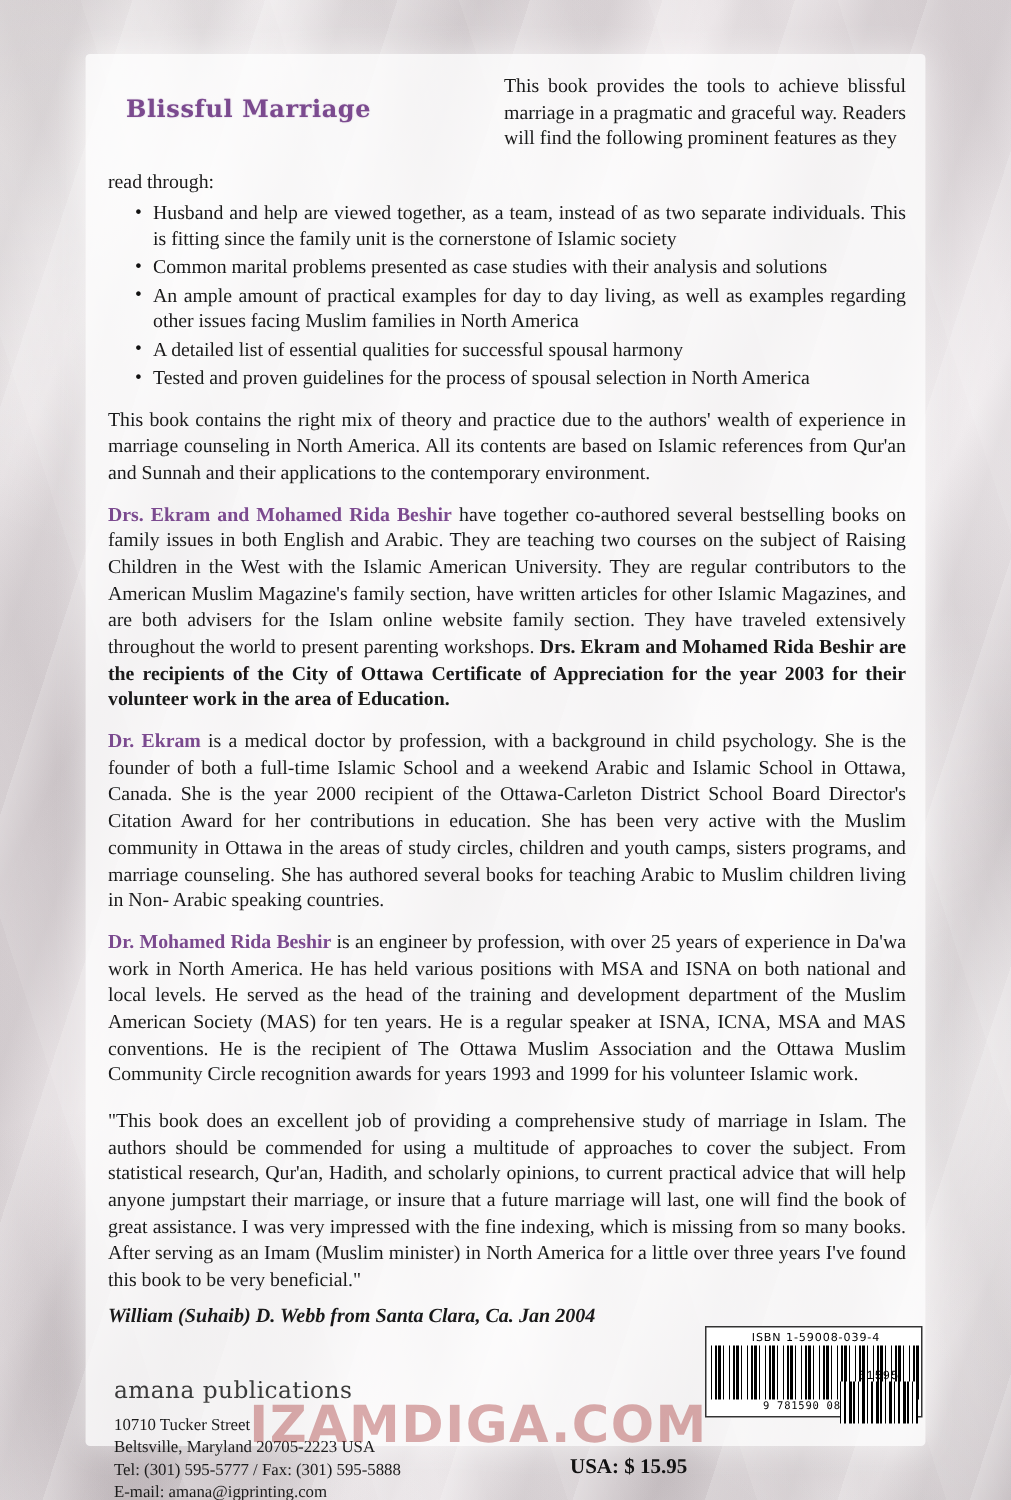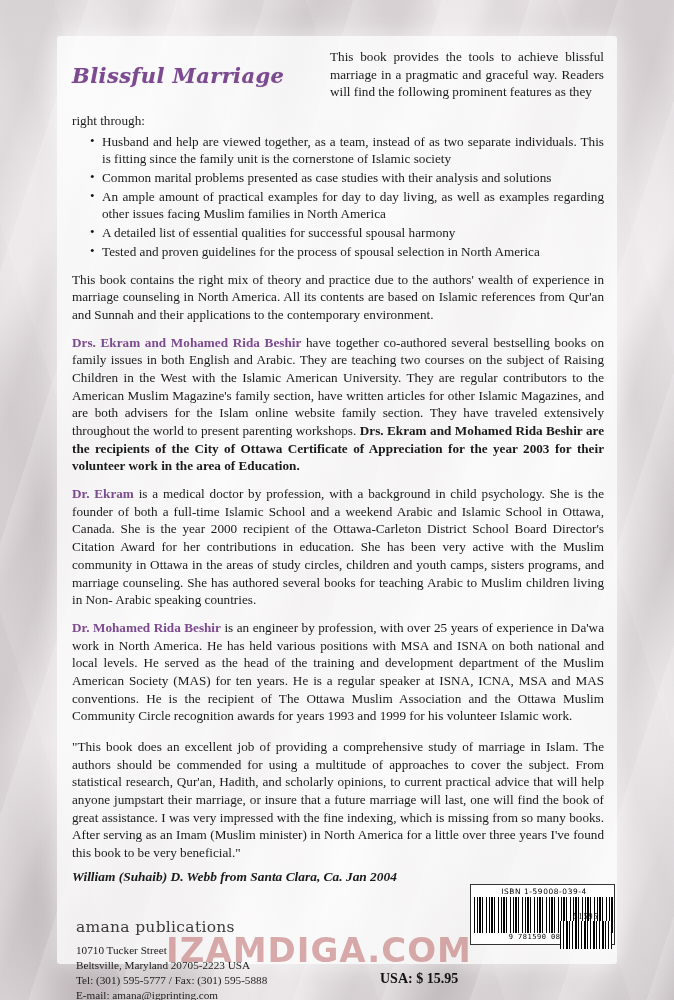--- a/index.html
+++ b/index.html
@@ -54,28 +54,28 @@
     text-align: justify;
   }
   .title-block {
     position: relative;
     min-height: 62px;
   }
   .book-title {
     float: left;
     width: 252px;
     font-family: "DejaVu Serif", serif;
-    font-style: italic;
-    font-weight: bold;
-    font-size: 21px;
+    font-weight: bold;
+    font-size: 16px;
     color: #7b4a8f;
     letter-spacing: 0.4px;
     text-shadow: 0 0 1px rgba(123,74,143,0.4);
     padding-top: 14px;
     text-align: left;
+    margin-left: 12px;
   }
   .intro-right {
     margin-left: 258px;
     text-align: justify;
   }
   .after-title {
     clear: both;
     padding-top: 2px;
   }
   ul.features {
@@ -177,21 +177,21 @@
     width: 52px;
   }
   .ean5 .bars5 {
     height: 28px;
     background: repeating-linear-gradient(90deg,
       #000 0px, #000 1px, #fff 1px, #fff 3px,
       #000 3px, #000 4px, #fff 4px, #fff 6px,
       #000 6px, #000 8px, #fff 8px, #fff 9px);
   }
   .ean5 .digits5 {
-    font-family: Liberation Serif, serif;
+    font-family: Liberation Sans, sans-serif;
     font-size: 8px;
     text-align: center;
     letter-spacing: 1px;
     color: #000;
   }
   .price-block {
     position: absolute;
     left: 380px;
     top: 968px;
     width: 160px;
@@ -223,21 +223,21 @@
 
   <div class="white-panel"></div>
 
   <div class="content">
 
     <div class="title-block">
       <div class="book-title">Blissful Marriage</div>
       <div class="intro-right">This book provides the tools to achieve blissful marriage in a pragmatic and graceful way. Readers will find the following prominent features as they</div>
     </div>
 
-    <div class="after-title">right through:</div>
+    <div class="after-title">read through:</div>
 
     <ul class="features">
       <li>Husband and help are viewed together, as a team, instead of as two separate individuals. This is fitting since the family unit is the cornerstone of Islamic society</li>
       <li>Common marital problems presented as case studies with their analysis and solutions</li>
       <li>An ample amount of practical examples for day to day living, as well as examples regarding other issues facing Muslim families in North America</li>
       <li>A detailed list of essential qualities for successful spousal harmony</li>
       <li>Tested and proven guidelines for the process of spousal selection in North America</li>
     </ul>
 
     <p class="para">This book contains the right mix of theory and practice due to the authors' wealth of experience in marriage counseling in North America. All its contents are based on Islamic references from Qur'an and Sunnah and their applications to the contemporary environment.</p>

